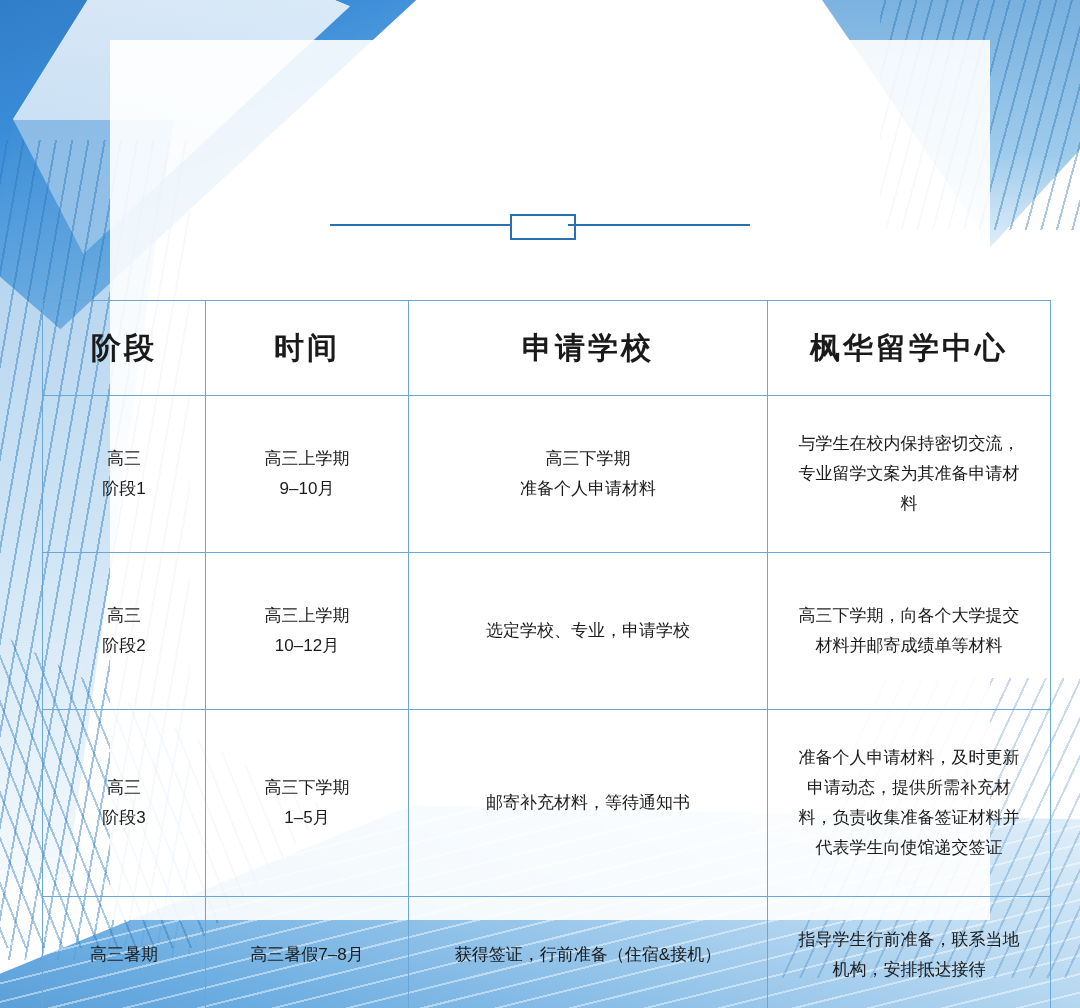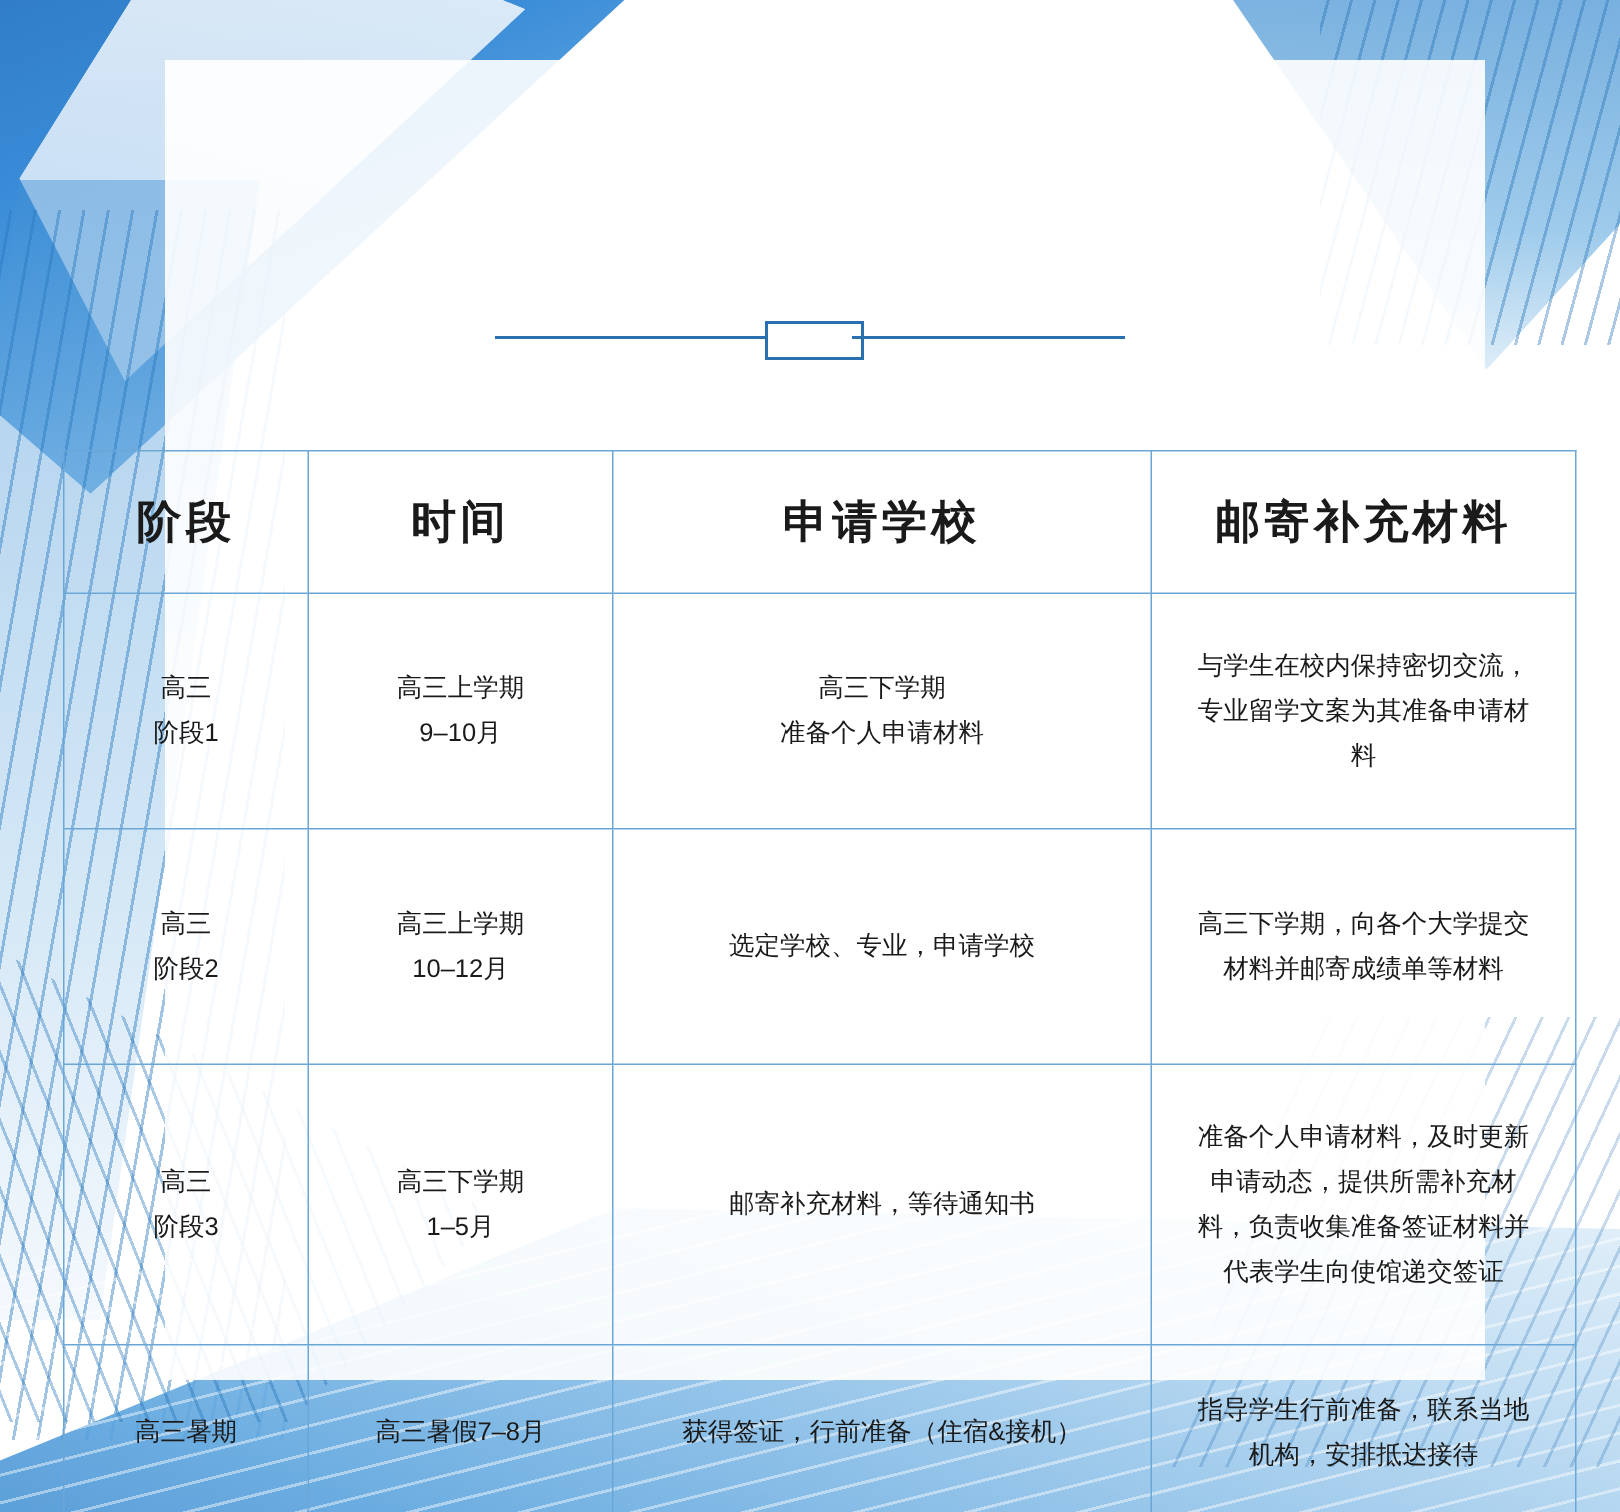--- a/index.html
+++ b/index.html
@@ -274,21 +274,21 @@
       <div class="line line-right"></div>
     </div>
 
     <div class="table-wrap">
       <table class="plan">
         <thead>
           <tr>
             <th class="col-stage">阶段</th>
             <th class="col-time">时间</th>
             <th class="col-items">申请学校</th>
-            <th class="col-center">邮寄补充材料</th>
+            <th class="col-center">枫华留学中心</th>
           </tr>
         </thead>
         <tbody>
           <tr class="row-1">
             <td class="cell-multiline">高三
 阶段1</td>
             <td class="cell-multiline">高三上学期
 9–10月</td>
             <td class="cell-multiline">高三下学期
 准备个人申请材料</td>

